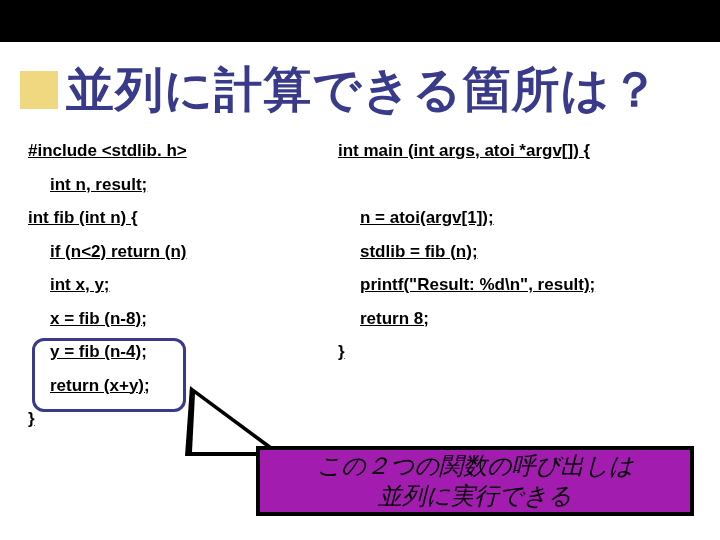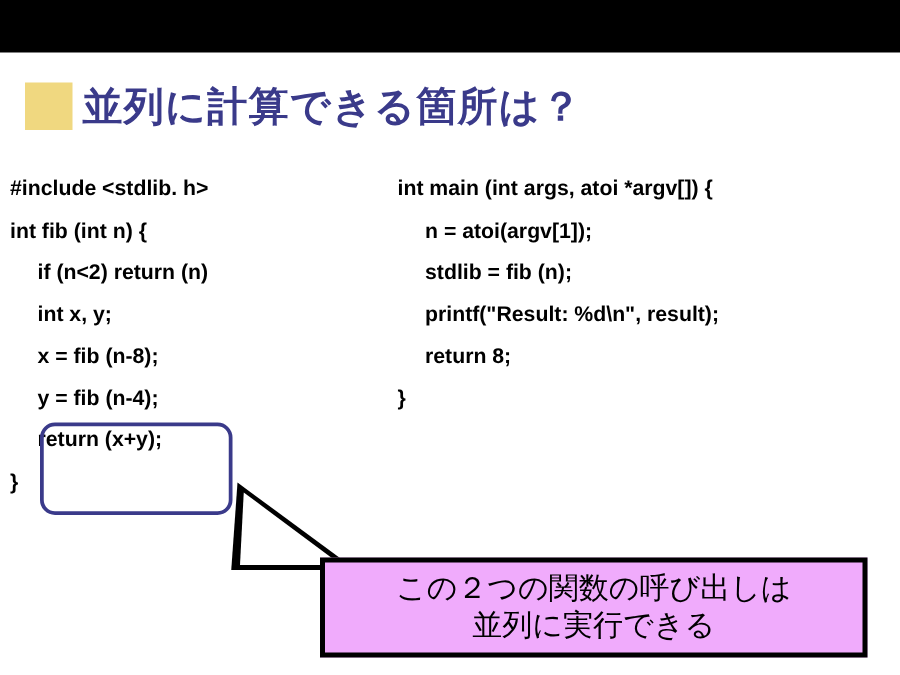--- a/index.html
+++ b/index.html
@@ -27,31 +27,32 @@
     align-items: center;
   }
   .title-square {
     width: 38px;
     height: 38px;
     background: #f0d880;
     margin-right: 8px;
     flex-shrink: 0;
   }
   .title-text {
-    font-size: 32px;
+    font-size: 48px;
     font-weight: bold;
     color: #3a3a8a;
     line-height: 1;
     letter-spacing: 1px;
   }
   .code-area {
     position: absolute;
     top: 92px;
-    left: 8px;
+    left: 28px;
     width: 674px;
+    text-decoration: underline;
   }
   .code-row {
     display: flex;
     width: 100%;
   }
   .col-left {
     width: 310px;
     flex-shrink: 0;
   }
   .col-right {
@@ -75,30 +76,31 @@
     height: 74px;
     border: 3px solid #3a3a8a;
     border-radius: 12px;
     pointer-events: none;
   }
   .callout {
     position: absolute;
     left: 256px;
     top: 404px;
     width: 438px;
-    height: 80px;
-    background: #f0abfc;
+    height: 70px;
+    background: #a21caf;
     border: 4px solid #000;
     display: flex;
     flex-direction: column;
     align-items: center;
     justify-content: center;
     font-size: 24px;
     line-height: 1.25;
     z-index: 5;
+    font-style: italic;
   }
   .callout-tail {
     position: absolute;
     left: 185px;
     top: 344px;
     width: 0;
     height: 0;
     z-index: 4;
   }
   .callout-tail::before {
@@ -127,20 +129,21 @@
     <div class="title-square"></div>
     <div class="title-text">並列に計算できる箇所は？</div>
   </div>
 
   <div class="code-area">
     <div class="code-row">
       <div class="col-left code-line">#include &lt;stdlib. h&gt;</div>
       <div class="col-right code-line">int main (int args, atoi *argv[]) {</div>
     </div>
     <div class="code-row">
+      <div class="col-right code-line indent1">int n, result;</div>
     </div>
     <div class="code-row">
       <div class="col-left code-line">int fib (int n) {</div>
       <div class="col-right code-line indent1">n = atoi(argv[1]);</div>
     </div>
     <div class="code-row">
       <div class="col-left code-line indent1">if (n&lt;2) return (n)</div>
       <div class="col-right code-line indent1">stdlib = fib (n);</div>
     </div>
     <div class="code-row">

